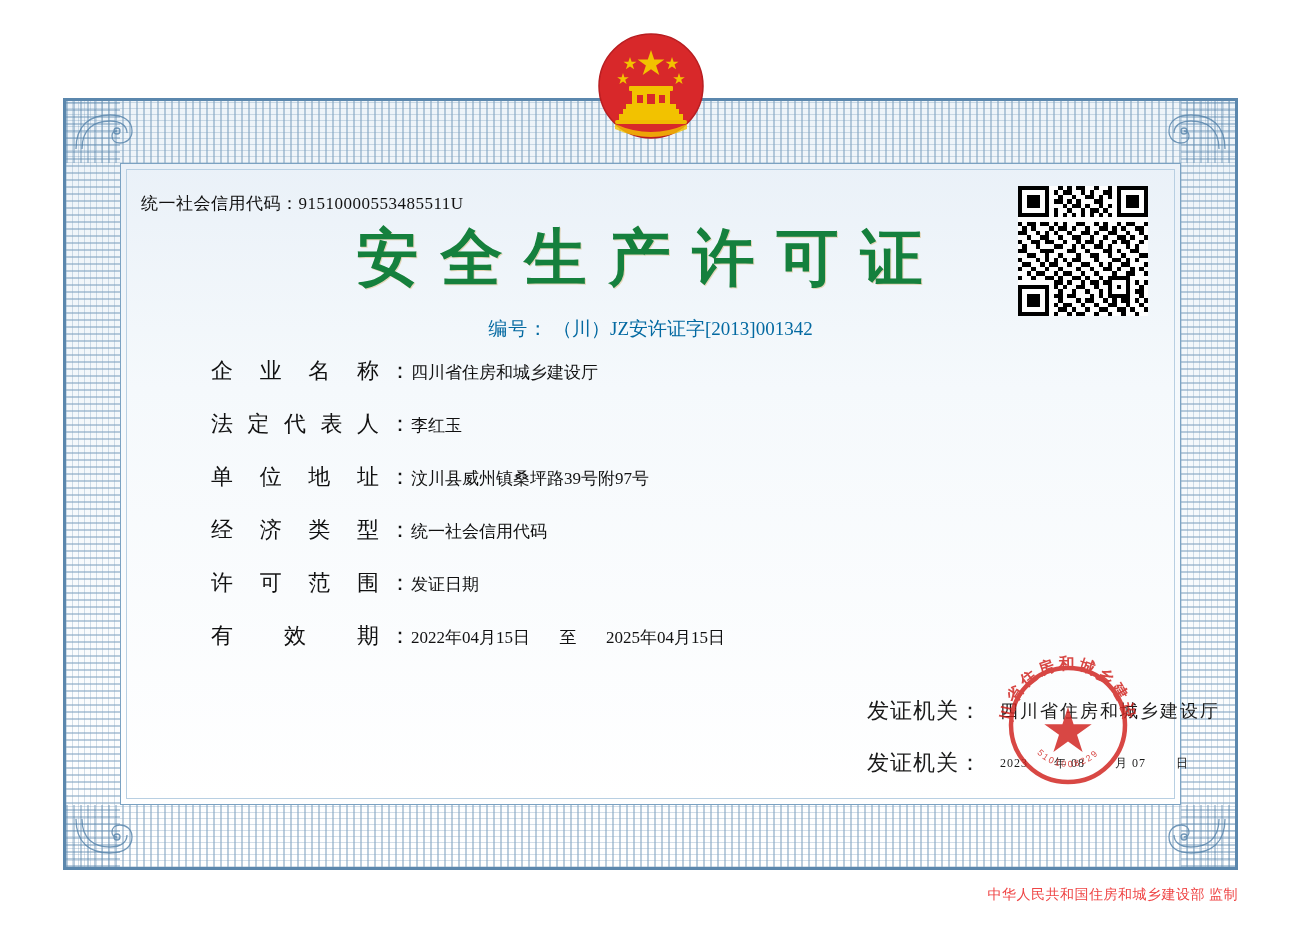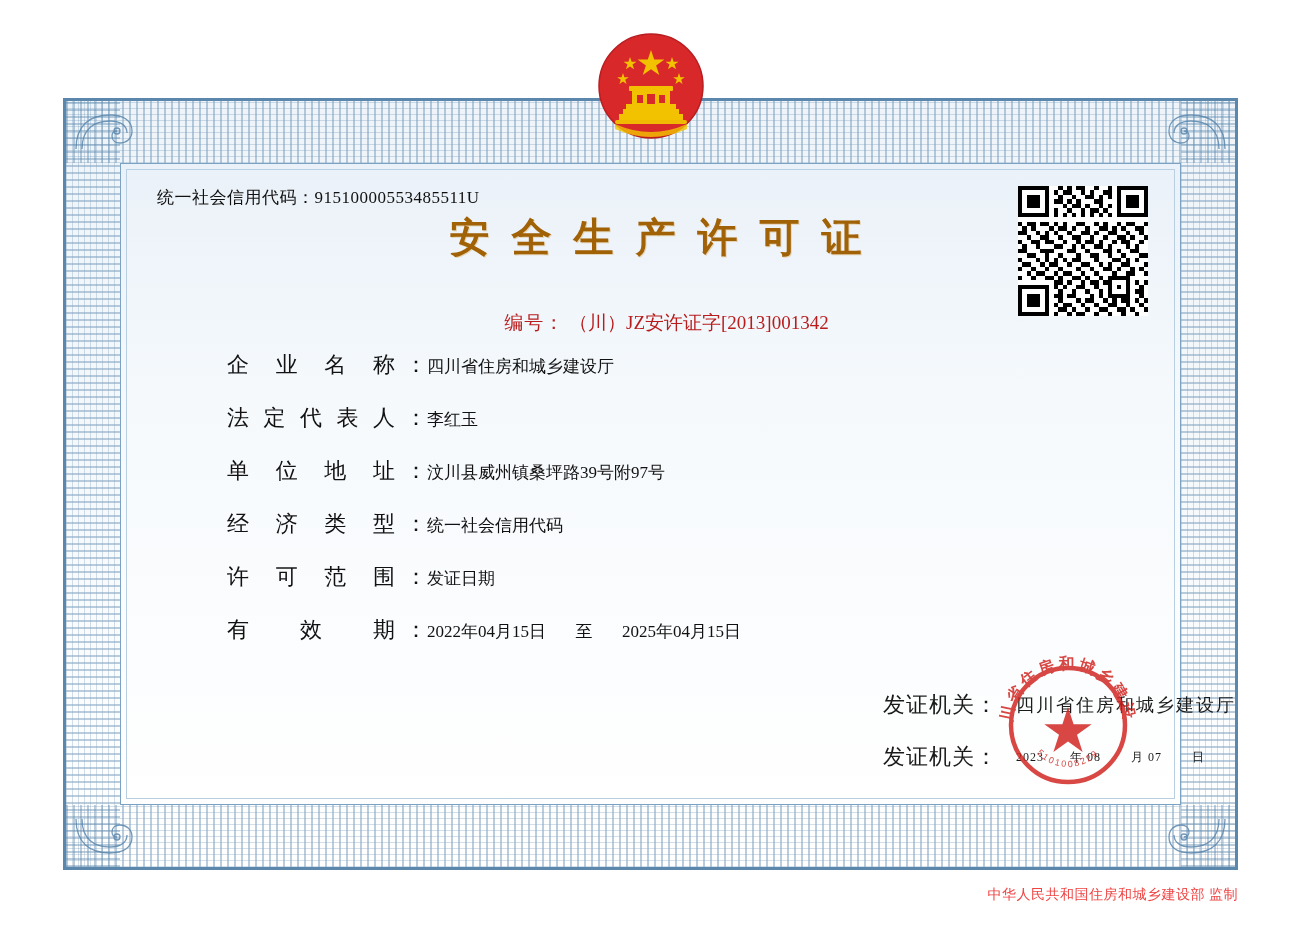--- a/index.html
+++ b/index.html
@@ -109,58 +109,57 @@
     top: 24px;
     width: 132px;
     height: 132px;
     z-index: 5;
   }
 
   
   .content {
     position: absolute;
     left: 63px;
-    top: 98px;
+    top: 104px;
     width: 1175px;
     height: 648px;
     font-family: "Liberation Serif", "DejaVu Serif", serif;
     color: #1a1a1a;
-    margin-left: 16px;
   }
 
   .credit-code {
     position: absolute;
     left: 78px;
     top: 88px;
     font-size: 17px;
     letter-spacing: 0.5px;
     color: #111;
     white-space: nowrap;
   }
 
   .title {
     position: absolute;
     left: 0; right: 0;
     top: 112px;
     text-align: center;
-    font-size: 40px;
+    font-size: 62px;
     font-weight: bold;
     letter-spacing: 22px;
-    color: #a16207;
+    color: #15803d;
     text-shadow: 1px 1px 0 #c9881048;
     font-family: "Liberation Serif", "DejaVu Serif", serif;
   }
 
   .serial {
     position: absolute;
     left: 0; right: 0;
     top: 212px;
     text-align: center;
     font-size: 19px;
-    color: #b91c1c;
+    color: #0369a1;
   }
   .serial .label { letter-spacing: 1px; }
 
   .fields {
     position: absolute;
     left: 148px;
     top: 252px;
     right: 60px;
   }
   .field-row {

